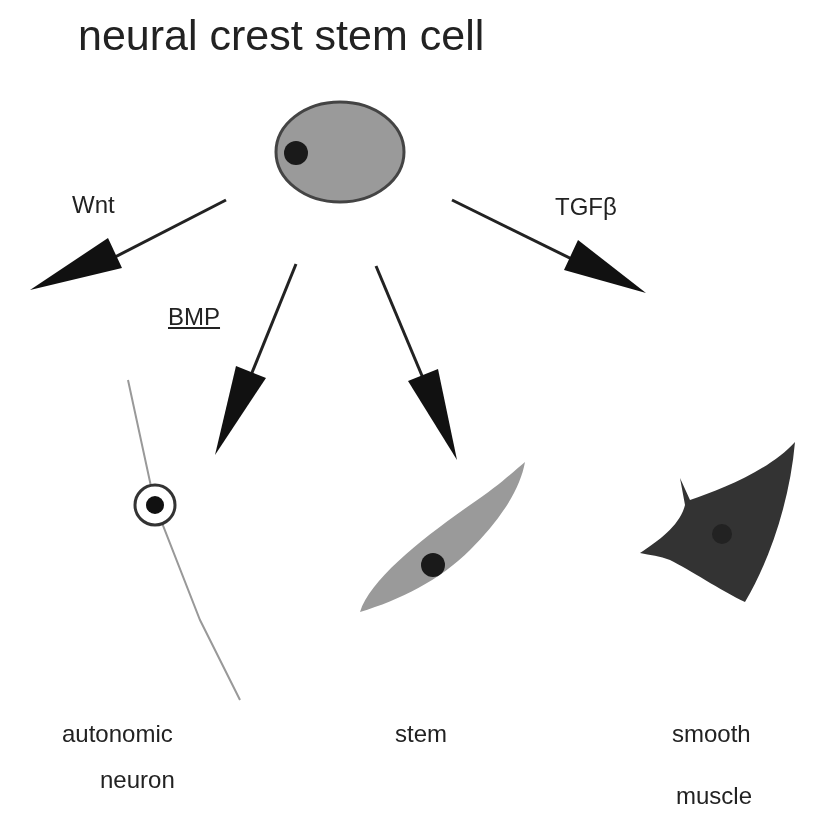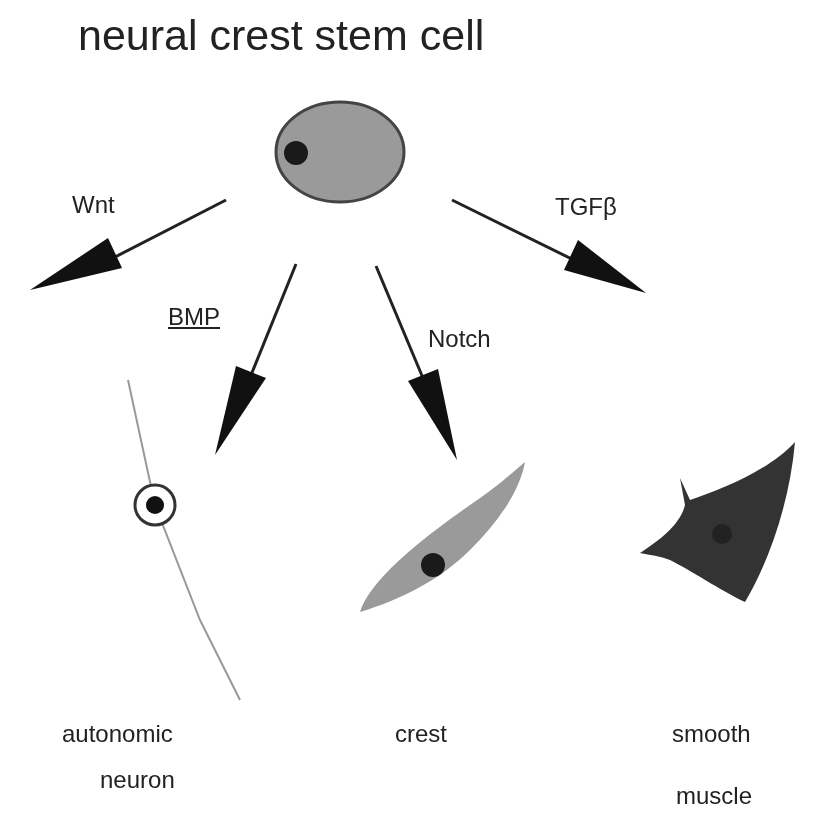--- a/index.html
+++ b/index.html
@@ -38,21 +38,20 @@
     <circle cx="433" cy="565" r="12" fill="#1a1a1a"></circle>
 
     <path d="M680,478 L690,500 C720,490 770,470 795,442 C790,500 770,560 745,602 C720,590 690,570 670,560 C660,556 650,555 640,553 C660,540 680,525 685,505 Z" fill="#333"></path>
     <circle cx="722" cy="534" r="10" fill="#222"></circle>
   </svg>
 
   <div class="t" id="title">neural crest stem cell</div>
 
   <div class="t lab" style="left:72px;top:193px;">Wnt</div>
   <div class="t lab" style="left:168px;top:305px;text-decoration:underline;">BMP</div>
-  <div class="t lab" style="left:428px;top:327px;">Notch</div>
   <div class="t lab" style="left:555px;top:195px;text-align:right;">TGFβ</div>
 
   <div class="t lab" style="left:100px;top:768px;">neuron</div>
   <div class="t lab" style="left:62px;top:722px;">autonomic</div>
-  <div class="t lab" style="left:395px;top:722px;">crest</div>
+  <div class="t lab" style="left:395px;top:722px;">stem</div>
   <div class="t lab" style="left:672px;top:722px;">smooth</div>
   <div class="t lab" style="left:676px;top:784px;">muscle</div>
 </div>
 
 </body></html>

